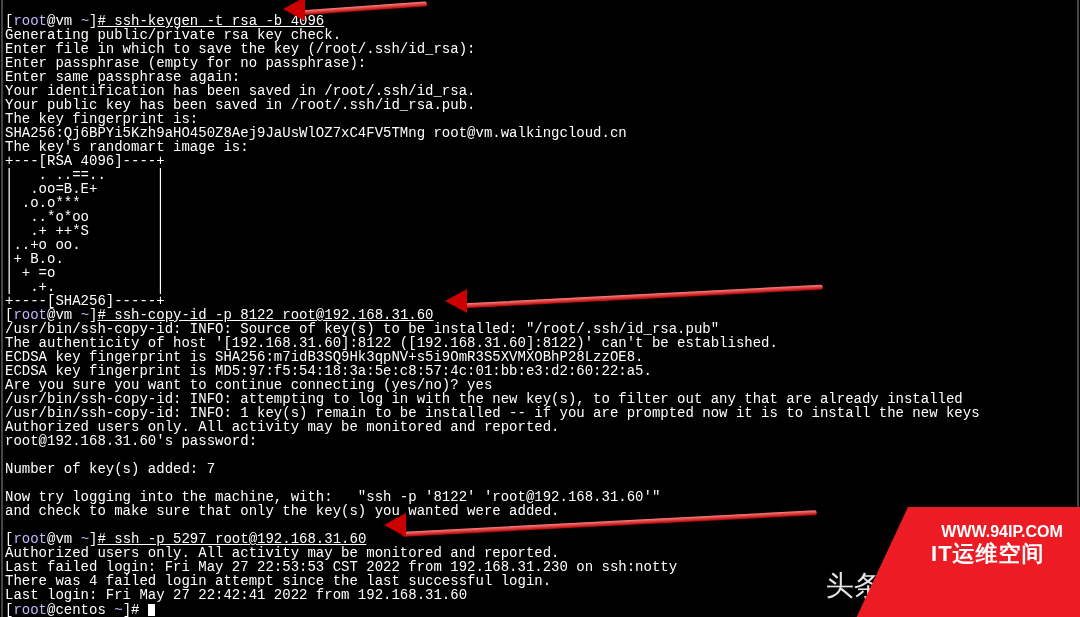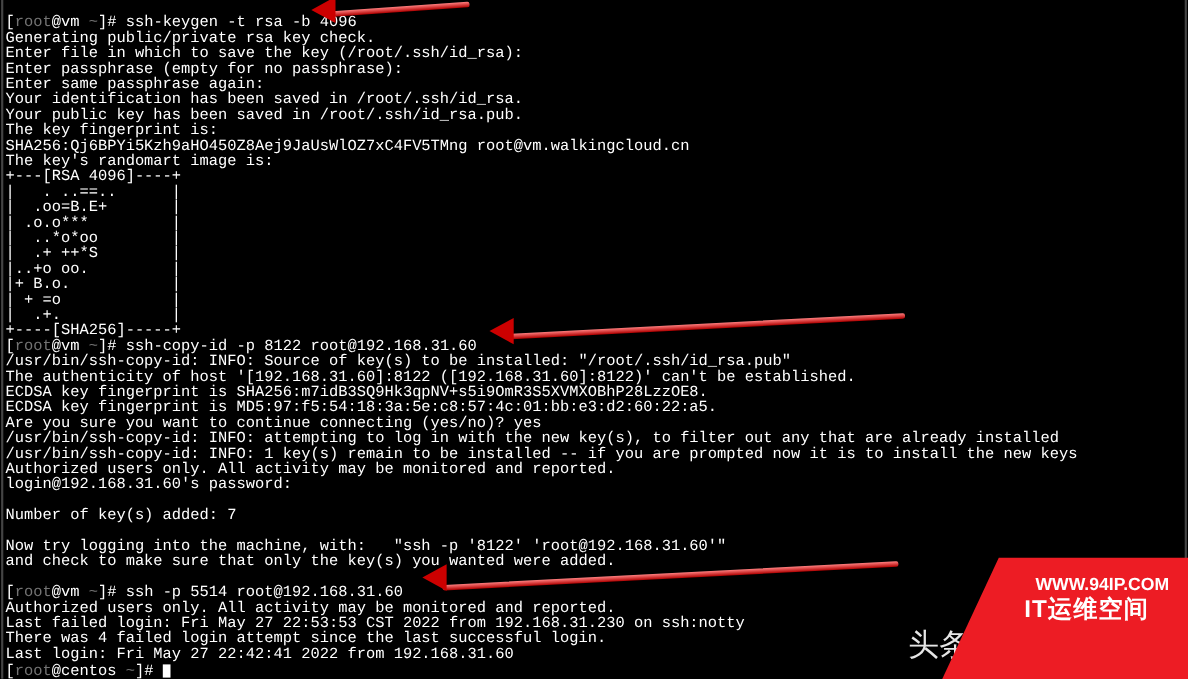--- a/index.html
+++ b/index.html
@@ -1,18 +1,18 @@
 <!DOCTYPE html>
 <html><head>
 <meta charset="utf-8">
 <style>
   html,body{margin:0;padding:0;background:#000;width:1080px;height:617px;overflow:hidden;font-family:"Courier New",monospace;font-size:14px;line-height:14px;color:#fff}
   .term{position:absolute;top:0;left:5px;white-space:pre}
-  .g{color:#737373}
-  .p1{}
+  .g{color:#c4b5fd}
+  .p1{text-decoration:underline}
   .cursor{display:inline-block;width:7px;height:12px;background:#fff;vertical-align:baseline;position:relative;top:2px}
   
   .arrow{position:absolute;pointer-events:none;z-index:5}
   .arrow .shaft{position:absolute;background:linear-gradient(to bottom,#ff8080,#b00000);height:5px;border-radius:2px;}
   .arrow .head{position:absolute;width:0;height:0;border-top:12px solid transparent;border-bottom:12px solid transparent;}
   
   #a1{left:283px;top:-3px;width:150px;height:28px}
   #a1 .shaft{left:14px;top:9px;width:130px;transform:rotate(-4deg)}
   #a1 .head{left:0;top:0;border-right:22px solid #cc0000;}
   
@@ -65,28 +65,28 @@
 <span>+----[SHA256]-----+</span>
 <span>[<span class="g">root</span><span>@vm </span><span class="g">~</span>]<span class="p1"># ssh-copy-id -p 8122 root@192.168.31.60</span></span>
 <span>/usr/bin/ssh-copy-id: INFO: Source of key(s) to be installed: "/root/.ssh/id_rsa.pub"</span>
 <span>The authenticity of host '[192.168.31.60]:8122 ([192.168.31.60]:8122)' can't be established.</span>
 <span>ECDSA key fingerprint is SHA256:m7idB3SQ9Hk3qpNV+s5i9OmR3S5XVMXOBhP28LzzOE8.</span>
 <span>ECDSA key fingerprint is MD5:97:f5:54:18:3a:5e:c8:57:4c:01:bb:e3:d2:60:22:a5.</span>
 <span>Are you sure you want to continue connecting (yes/no)? yes</span>
 <span>/usr/bin/ssh-copy-id: INFO: attempting to log in with the new key(s), to filter out any that are already installed</span>
 <span>/usr/bin/ssh-copy-id: INFO: 1 key(s) remain to be installed -- if you are prompted now it is to install the new keys</span>
 <span>Authorized users only. All activity may be monitored and reported.</span>
-<span>login@192.168.31.60's password:</span>
+<span>root@192.168.31.60's password:</span>
 <span></span>
 <span>Number of key(s) added: 7</span>
 <span></span>
 <span>Now try logging into the machine, with:   "ssh -p '8122' 'root@192.168.31.60'"</span>
 <span>and check to make sure that only the key(s) you wanted were added.</span>
 <span></span>
-<span>[<span class="g">root</span><span>@vm </span><span class="g">~</span>]<span class="p1"># ssh -p 5514 root@192.168.31.60</span></span>
+<span>[<span class="g">root</span><span>@vm </span><span class="g">~</span>]<span class="p1"># ssh -p 5297 root@192.168.31.60</span></span>
 <span>Authorized users only. All activity may be monitored and reported.</span>
 <span>Last failed login: Fri May 27 22:53:53 CST 2022 from 192.168.31.230 on ssh:notty</span>
 <span>There was 4 failed login attempt since the last successful login.</span>
 <span>Last login: Fri May 27 22:42:41 2022 from 192.168.31.60</span>
 <span>[<span class="g">root</span><span>@centos </span><span class="g">~</span>]<span># </span><span class="cursor"></span></span>
 </div>
 
 <div id="a1" class="arrow">
     <div class="shaft"></div>
     <div class="head"></div>

